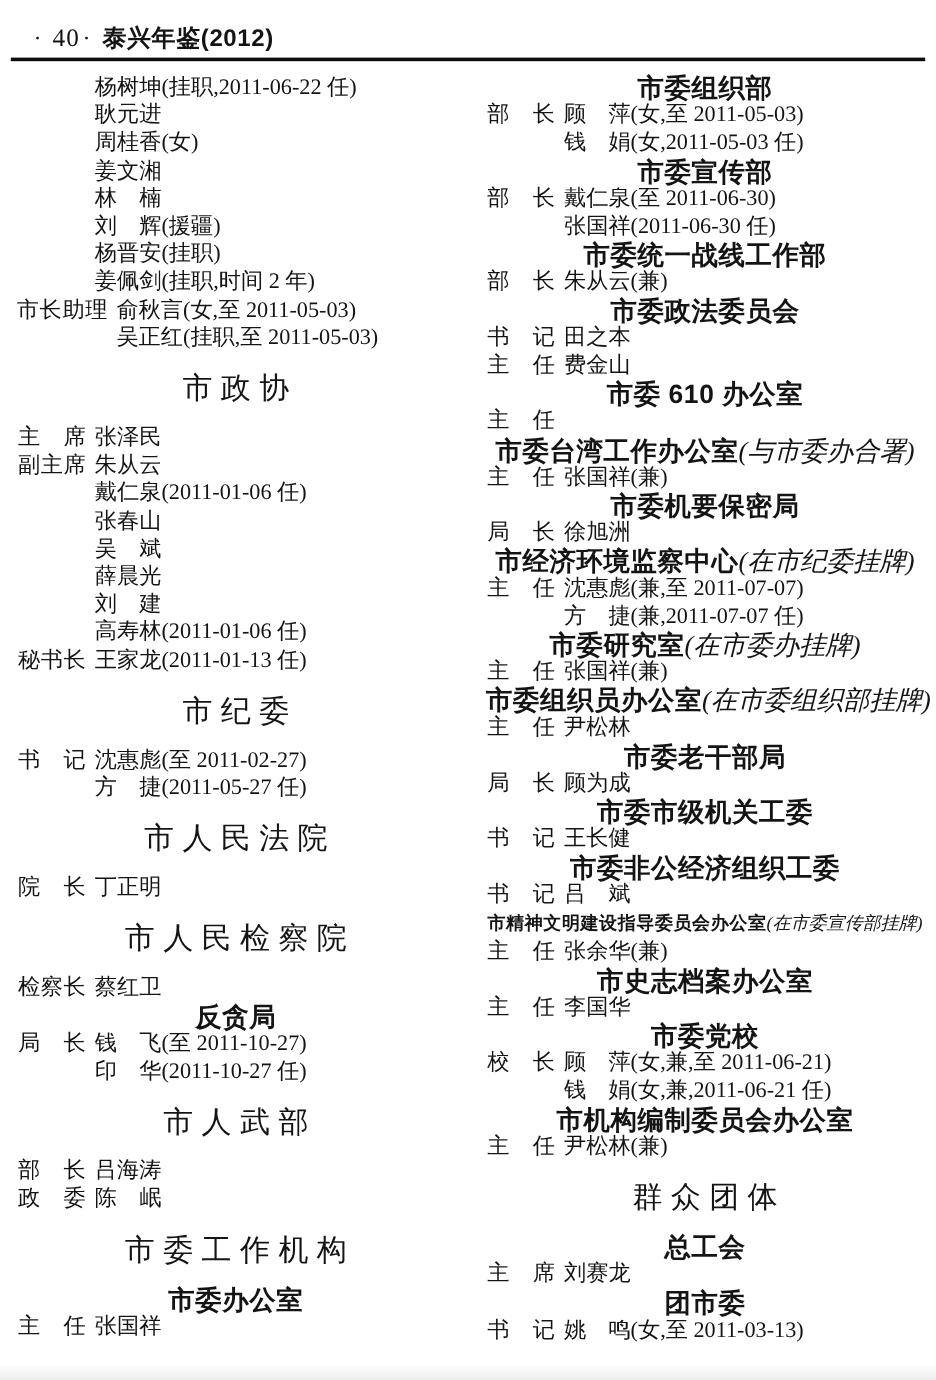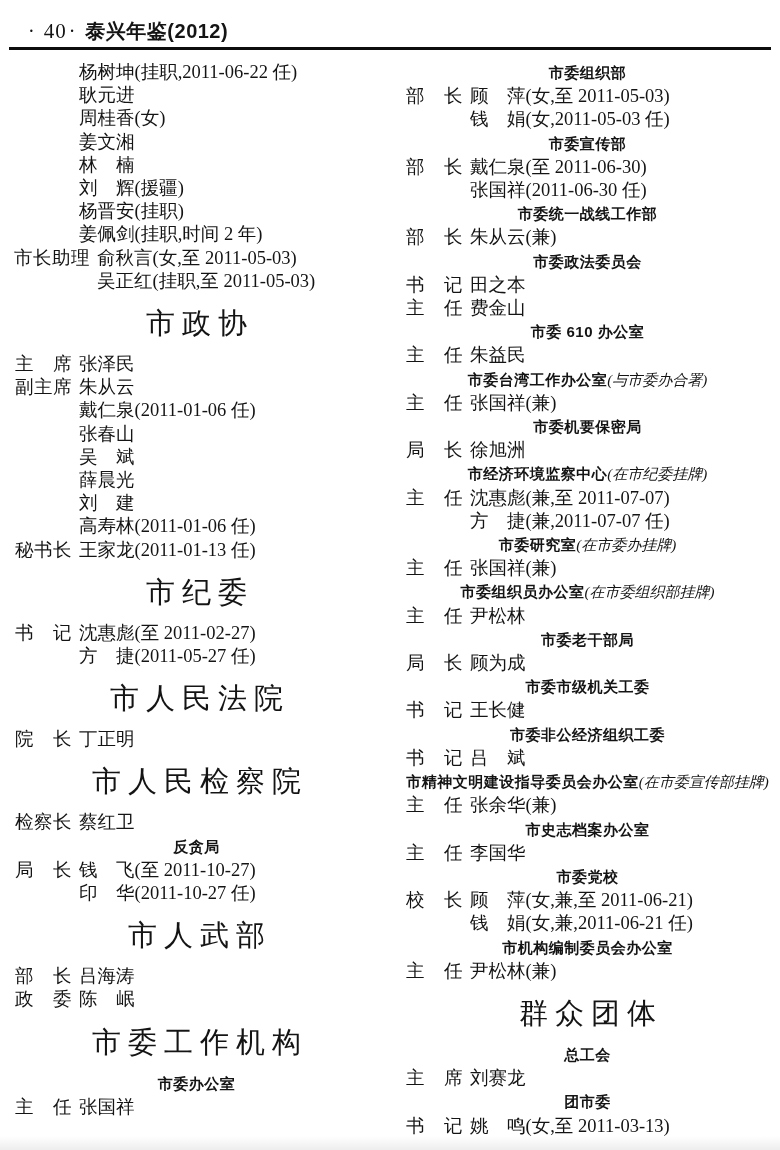--- a/index.html
+++ b/index.html
@@ -46,28 +46,28 @@
   }
   .role{
     flex:none; min-width:58px; margin-right:7px;
     white-space:pre; letter-spacing:0.5px;text-align:right;
   }
   .names{ flex:1; min-width:0; }
   .name-line{ white-space:nowrap; }
 
   .section{
     text-align:center;
-    font-size:29px; line-height:33px;
+    font-size:25px; line-height:33px;
     margin:14px 0 13px;
     letter-spacing:7px; padding-left:7px;
     font-weight:500;
   }
   .subhead{
     text-align:center;
-    font-size:15px; line-height:23.2px;
+    font-size:22px; line-height:23.2px;
     white-space:nowrap;
   }
   .subhead .org{
     font-family:"Liberation Sans","DejaVu Sans",sans-serif;
     font-weight:bold; letter-spacing:0.5px;
   }
   .subhead .note{ font-style:italic; letter-spacing:0; }
 </style>
 </head>
 <body>
@@ -213,23 +213,20 @@
         </div>
         <div class="entry">
           <span class="role">主　任</span>
           <div class="names">
             <div class="name-line">费金山</div>
           </div>
         </div>
         <div class="subhead"><span class="org">市委 610 办公室</span></div>
         <div class="entry">
           <span class="role">主　任</span>
-          <div class="names">
-            <div class="name-line">朱益民</div>
-          </div>
         </div>
         <div class="subhead"><span class="org">市委台湾工作办公室</span><span class="note">(与市委办合署)</span></div>
         <div class="entry">
           <span class="role">主　任</span>
           <div class="names">
             <div class="name-line">张国祥(兼)</div>
           </div>
         </div>
         <div class="subhead"><span class="org">市委机要保密局</span></div>
         <div class="entry">

